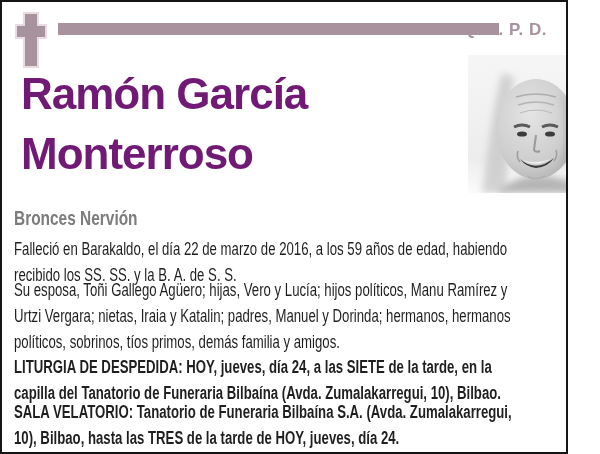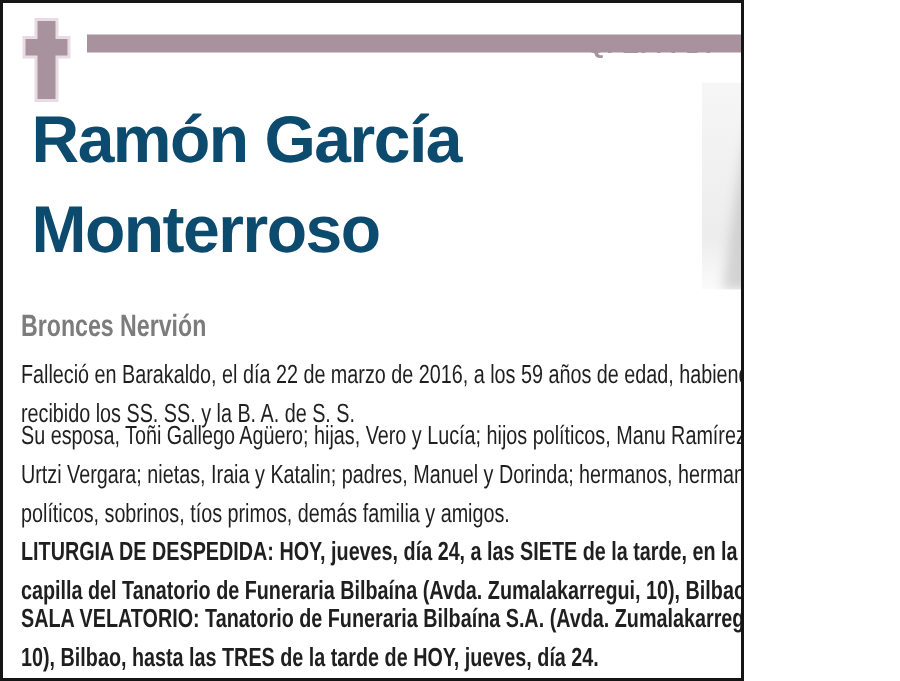--- a/index.html
+++ b/index.html
@@ -1,37 +1,37 @@
 <!DOCTYPE html>
 <html><head>
 <meta charset="utf-8">
 <style>
   html,body{margin:0;padding:0;background:#ffffff;}
   .page{
     position:relative;
-    width:496px;height:454px;
+    width:568px;height:454px;
     box-sizing:border-box;
     border:2px solid #151515;
     background:#ffffff;
     font-family:"Liberation Sans", sans-serif;
     overflow:hidden;
   }
   .abs{position:absolute;}
   
   .cross{left:12px;top:9px;width:34px;height:58px;}
   .head-bar{left:56px;top:21px;width:441px;height:12px;background:#a7929d;}
   .qepd{
     right:19px;top:18px;
     font-size:17px;font-weight:bold;color:#a7929d;
     letter-spacing:.5px;white-space:nowrap;
   }
   
   .title{
     left:19px;top:62px;
-    font-size:44px;font-weight:bold;color:#0c4a6e;
+    font-size:44px;font-weight:bold;color:#701a75;
     line-height:60px;letter-spacing:-1px;
     white-space:pre-line;
   }
   
   .photo{left:466px;top:53px;width:118px;height:138px;}
   
   .content{
     left:12px;top:0;width:760px;height:450px;
     transform:scaleX(0.753);
     transform-origin:0 0;

